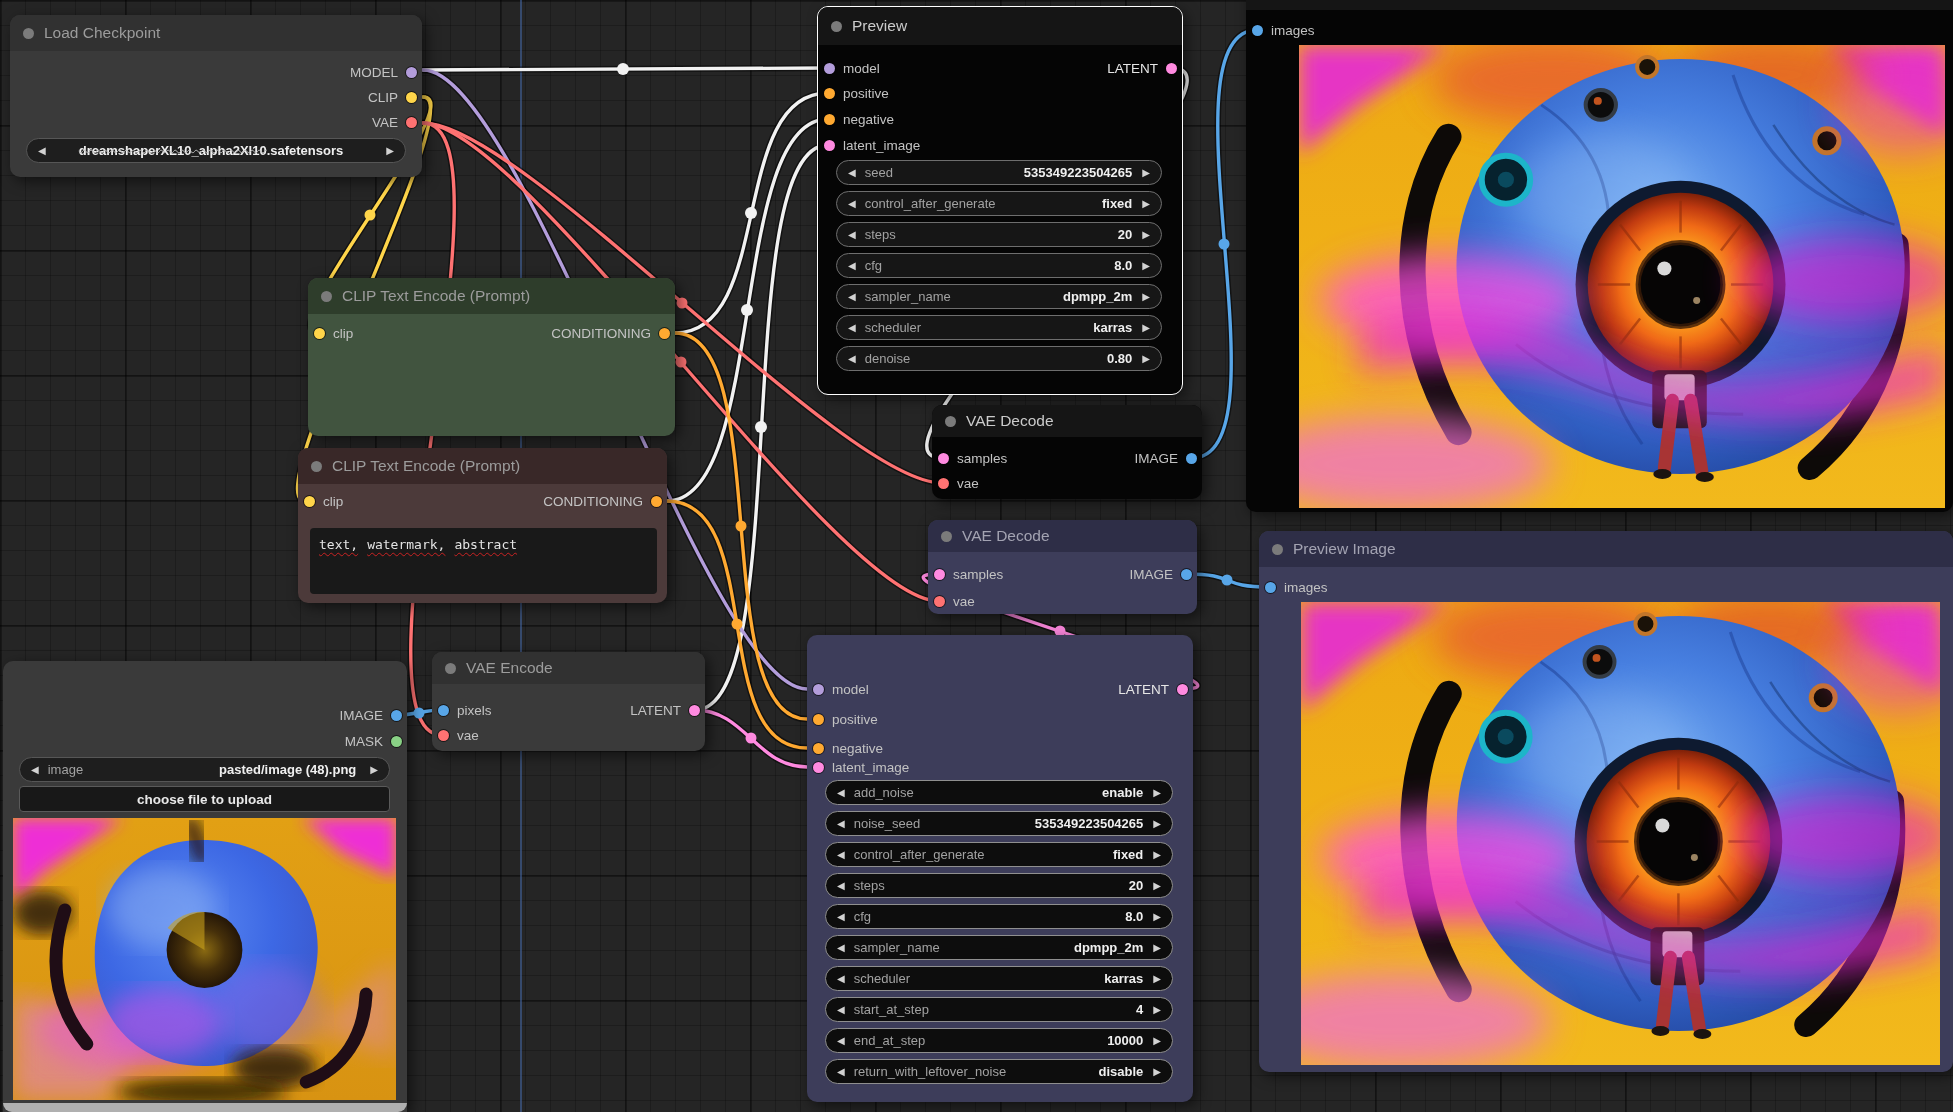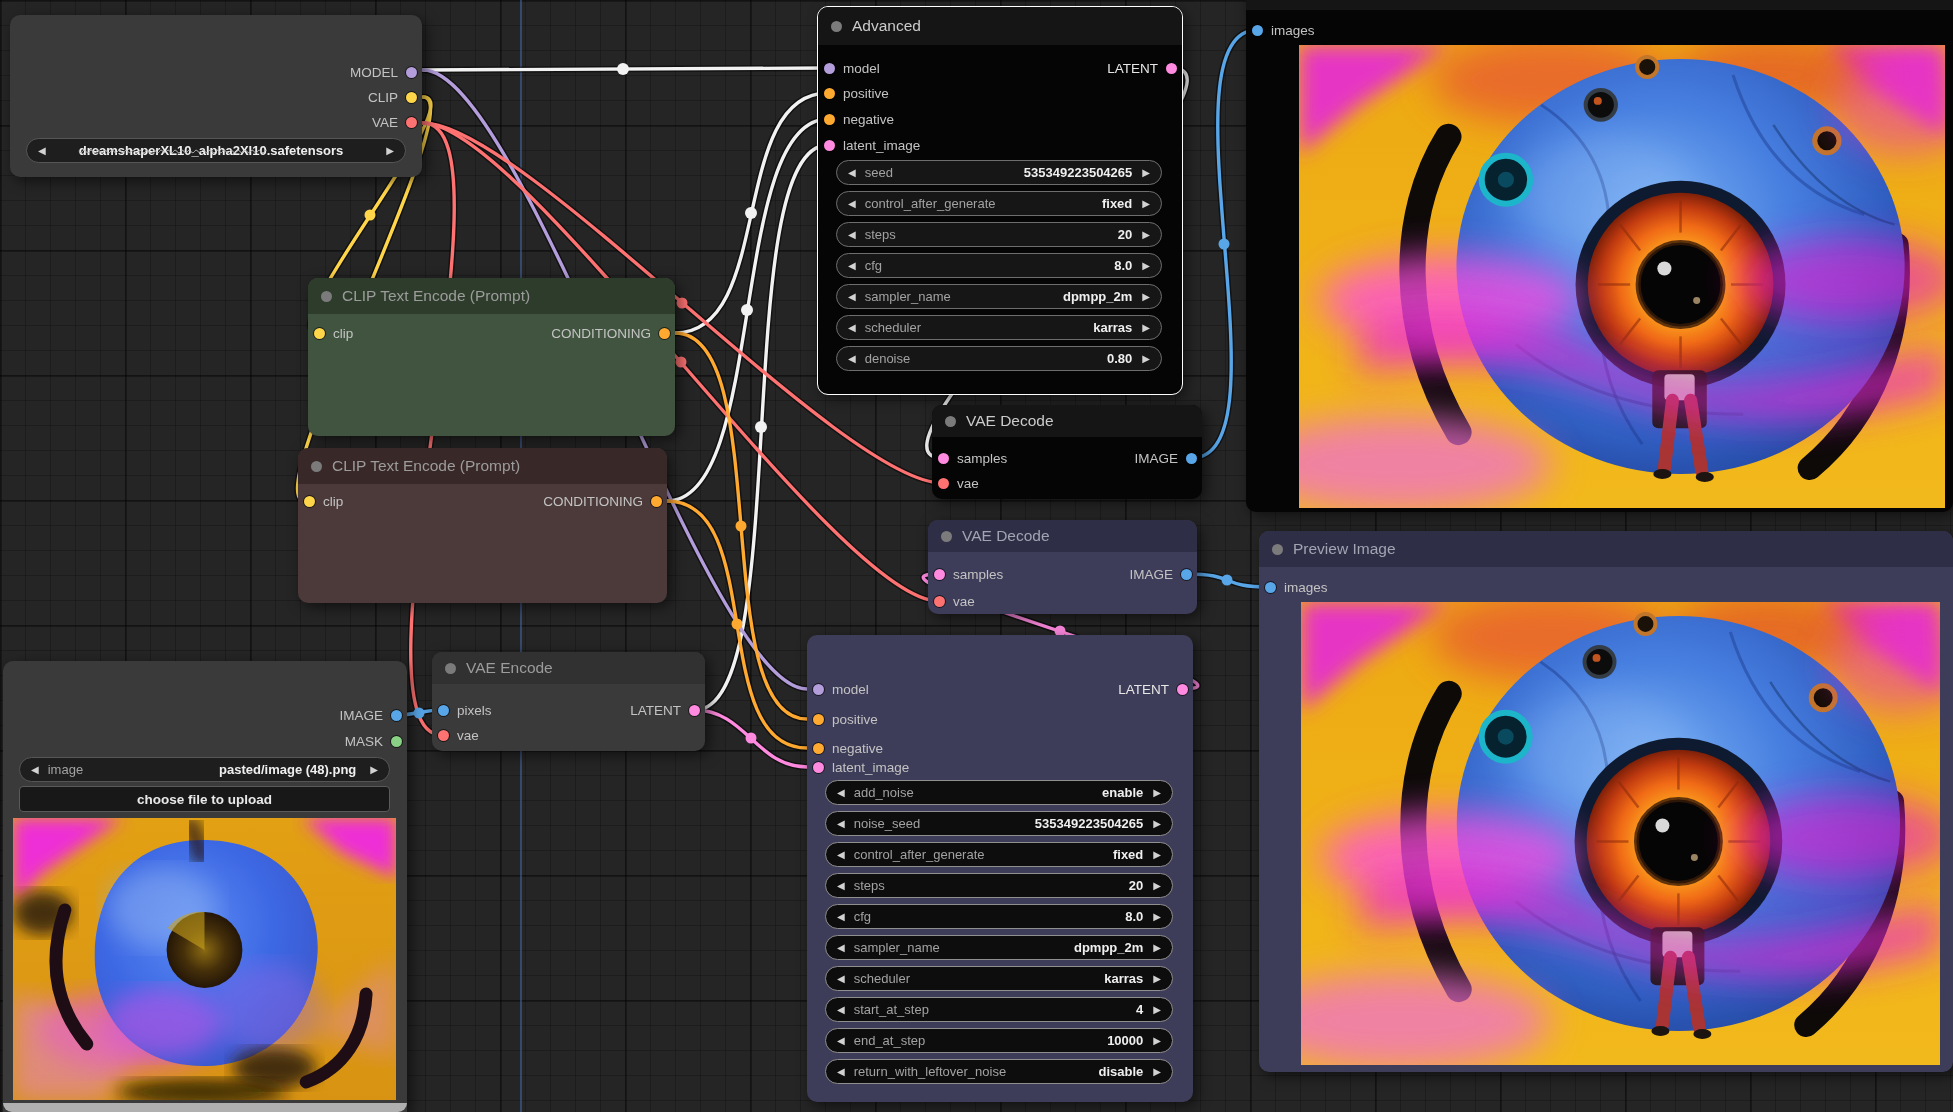--- a/index.html
+++ b/index.html
@@ -124,20 +124,24 @@
         <circle cx="751" cy="738" r="5.5" fill="#ff8ae0"></circle>
           <circle cx="1060" cy="631" r="5.5" fill="#ff8ae0"></circle>
         <circle cx="419" cy="713" r="5.5" fill="#58a6e8"></circle>
           <circle cx="1224" cy="244" r="5.5" fill="#58a6e8"></circle>
           <circle cx="1227" cy="580" r="5.5" fill="#58a6e8"></circle>
       </g>
     </g>
   </svg>
 
   <div class="node gray" style="left:10px;top:15px;width:412px;height:162px">
+    <div class="tbar">
+      <span class="tdot"></span>
+      <span class="ttl">Load Checkpoint</span>
+    </div>
     <div class="orow" style="top:47px">
         <span>MODEL</span>
         <span class="sdot c-model"></span>
       </div>
     <div class="orow" style="top:72px">
         <span>CLIP</span>
         <span class="sdot c-clip"></span>
       </div>
     <div class="orow" style="top:97px">
         <span>VAE</span>
@@ -146,21 +150,21 @@
     <div class="pill" style="left:16px;right:16px;top:123px">
       <span class="arr">◀</span>
       <span class="wv ctr"><span class="stk">dreamshaperXL10_alpha2Xl10</span><span>.safetensors</span></span>
       <span class="arr r">▶</span>
     </div>
   </div>
 
   <div class="node black sel" style="left:818px;top:7px;width:364px;height:387px">
     <div class="tbar">
       <span class="tdot"></span>
-      <span class="ttl">Advanced</span>
+      <span class="ttl">Preview</span>
     </div>
     <div class="irow" style="top:51px">
         <span class="sdot c-model"></span>
         <span>model</span>
       </div>
     <div class="irow" style="top:76px">
         <span class="sdot c-cond"></span>
         <span>positive</span>
       </div>
     <div class="irow" style="top:102px">
@@ -240,20 +244,23 @@
       <span class="ttl">CLIP Text Encode (Prompt)</span>
     </div>
     <div class="irow" style="top:43px">
         <span class="sdot c-clip"></span>
         <span>clip</span>
       </div>
     <div class="orow" style="top:43px">
         <span>CONDITIONING</span>
         <span class="sdot c-cond"></span>
       </div>
+    <div class="txt" style="left:12px;top:80px;width:347px;height:66px">
+      <span class="w sq">text,</span><span class="w sq">watermark,</span><span class="w sq">abstract</span>
+    </div>
   </div>
 
   <div class="node black" style="left:932px;top:405px;width:270px;height:94px">
     <div class="tbar" style="height:32px">
       <span class="tdot"></span>
       <span class="ttl">VAE Decode</span>
     </div>
     <div class="irow" style="top:43px">
         <span class="sdot c-latent"></span>
         <span>samples</span>

